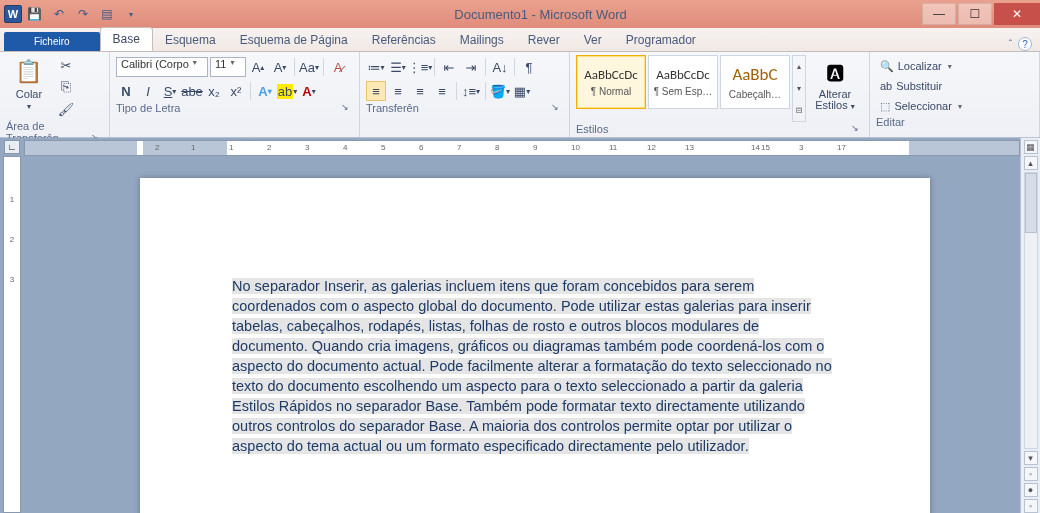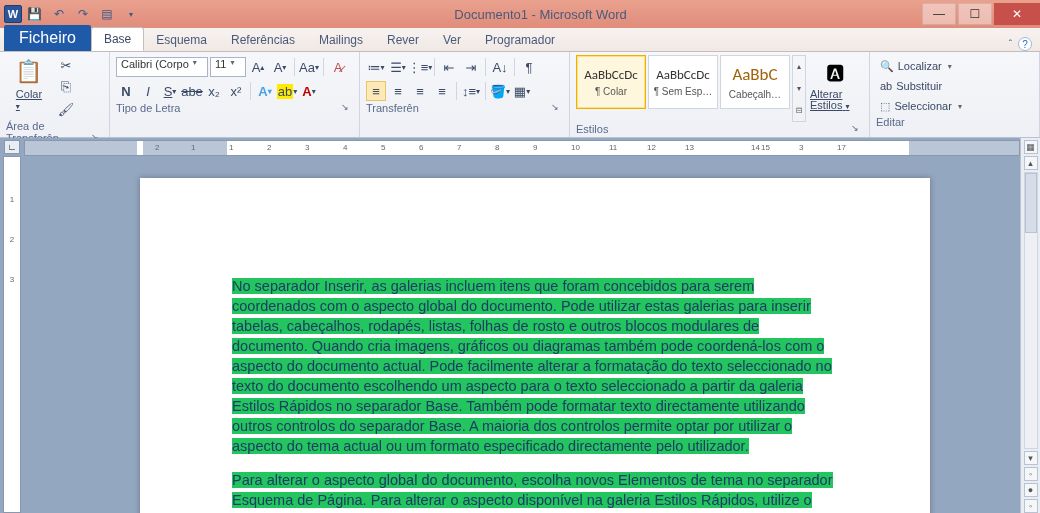--- a/index.html
+++ b/index.html
@@ -11,36 +11,36 @@
 .qat .wicon { width: 18px; height: 18px; background:#2b579a; color:#fff; font-weight:bold; font-size:11px; display:flex; align-items:center; justify-content:center; border:1px solid #1e3e6e; border-radius:2px;}
 .qat .qbtn { width:22px; height:20px; display:flex; align-items:center; justify-content:center; color:#3c5a8a; cursor:pointer; }
 .title-text { position:absolute; left:0; right:0; text-align:center; color:#4a5a7a; font-size:13px; pointer-events:none;padding-left:41px;}
 .winbtns { margin-left:auto; display:flex; }
 .winbtns div { width:34px; height:22px; display:flex; align-items:center; justify-content:center; font-size:12px; }
 .winbtns .min,.winbtns .max{ background:rgba(255,255,255,0.4); color:#333; border:1px solid rgba(0,0,0,0.1); margin-right:2px;}
 .winbtns .close{ background:#c8504b; color:#fff; width:46px;}
 
 
 .tabstrip { height:24px; background:linear-gradient(#f7f3f1,#f0e8e4); border-bottom:1px solid #c6bdb9; display:flex; align-items:flex-end; padding-left:4px; position:relative;}
-.tab-file { background:#1e5aa8; color:#fff; padding:4px 15px; font-size:16px; border-radius:2px 2px 0 0; cursor:pointer;}
+.tab-file { background:#1e5aa8; color:#fff; padding:4px 30px; font-size:10px; border-radius:2px 2px 0 0; cursor:pointer;}
 .tab { padding:4px 12px; color:#4a5a7a; cursor:pointer; font-size:12px;}
 .tab.active { background:#fff; border:1px solid #c6bdb9; border-bottom:1px solid #fff; border-radius:3px 3px 0 0; color:#3b4a66; }
 .help-row { margin-left:auto; display:flex; gap:6px; padding-right:8px; align-items:center; color:#4a5a7a;}
 .help-row span{ cursor:pointer; }
 
 
 .ribbon { height:86px; background:linear-gradient(#f6f7fa,#eef0f5); border-bottom:1px solid #b9c2d0; display:flex; }
 .group { border-right:1px solid #cfd6e1; padding:3px 6px 2px 6px; display:flex; flex-direction:column; position:relative;}
 .group-body { flex:1; display:flex; align-items:flex-start; gap:4px;}
 .group-label { text-align:left; font-size:11px; color:#5a6a8a; padding-top:1px; position:relative;}
 .group-label .launcher { position:absolute; right:0; bottom:0; width:12px; height:12px; font-size:9px; color:#5a6a8a; cursor:pointer;}
 
 .bigbtn { display:flex; flex-direction:column; align-items:center; width:46px; cursor:pointer; gap:2px; padding-top:2px;}
 .bigbtn .ic { width:30px; height:30px; display:flex; align-items:center; justify-content:center; font-size:22px;}
-.bigbtn .lbl { font-size:11px; color:#3b4a66; text-align:left; line-height:11px;text-decoration:underline;}
+.bigbtn .lbl { font-size:11px; color:#3b4a66; text-align:center; line-height:11px;}
 .smallcol { display:flex; flex-direction:column; gap:2px; }
 .smallbtn { width:20px; height:20px; display:flex; align-items:center; justify-content:center; cursor:pointer; color:#3b4a66; font-size:13px;}
 
 .font-row1 { display:flex; gap:2px; align-items:center;}
 .combo { height:20px; border:1px solid #a9b4c6; background:#fff; display:flex; align-items:flex-start; padding:0 4px; font-size:11px; color:#333; cursor:pointer;}
 .combo .dd { margin-left:4px; font-size:8px; color:#666;}
 .ic20 { width:20px; height:20px; display:flex; align-items:center; justify-content:center; cursor:pointer; font-size:13px; color:#3b4a66;}
 .sep { width:1px; height:18px; background:#cfd6e1; margin:0 2px;}
 
 .font-rows{ display:flex; flex-direction:column; gap:4px; padding-top:2px;}
@@ -71,21 +71,21 @@
 
 .center-col{ flex:1; display:flex; flex-direction:column; min-width:0;}
 .hruler-row{ height:18px; display:flex; background:#94a7c0;}
 .hruler{ height:16px; background:#fff; border:1px solid #8a98ad; margin-top:2px; position:relative; flex:1; overflow:hidden; font-size:8px; color:#666;}
 .hruler .dark{ position:absolute; top:0; bottom:0; background:#b9c6d8;}
 .hruler .tick{ position:absolute; top:2px; font-size:8px;}
 
 .docview{ flex:1; overflow:hidden; position:relative;}
 .page{ position:absolute; left:116px; top:22px; width:790px; min-height:1100px; background:#fff; box-shadow:0 0 6px rgba(0,0,0,0.3); padding:98px 92px 40px 92px;}
 .page p{ font-family: Calibri, sans-serif; font-size:14.5px; color:#1f3b66; line-height:20px; margin-bottom:14px;}
-.page p .sel{ background:#22c55e;}
+.page p .sel{ background:#e5e5e5;}
 
 .right-col{ width:20px; background:#e9edf4; border-left:1px solid #b9c2d0; display:flex; flex-direction:column; align-items:center; gap:2px; padding-top:2px;}
 .right-col .sb{ width:14px; height:14px; background:#f4f6fa; border:1px solid #b9c2d0; font-size:9px; display:flex; align-items:center; justify-content:center; cursor:pointer; color:#555;}
 .right-col .track{ flex:1; width:14px; background:#eef0f5; border:1px solid #cfd6e1; position:relative;}
 .right-col .thumb{ position:absolute; left:0; right:0; top:0; height:60px; background:#d7dde8; border:1px solid #b9c2d0;}
 </style>
 </head>
 <body>
 
 <div class="titlebar">
@@ -102,20 +102,21 @@
     <div class="min">—</div>
     <div class="max">☐</div>
     <div class="close">✕</div>
   </div>
 </div>
 
 <div class="tabstrip">
   <div class="tab-file">Ficheiro</div>
   <div class="tab active">Base</div>
   <div class="tab">Esquema</div>
+  <div class="tab">Esquema de Página</div>
   <div class="tab">Referências</div>
   <div class="tab">Mailings</div>
   <div class="tab">Rever</div>
   <div class="tab">Ver</div>
   <div class="tab">Programador</div>
   <div class="help-row">
     <span style="font-size:10px;">ˆ</span>
     <span style="color:#2a6bc4; background:#fff; border:1px solid #9fb8dd; border-radius:50%; width:14px; height:14px; display:inline-flex; align-items:center; justify-content:center; font-size:10px;">?</span>
   </div>
 </div>
@@ -222,21 +223,21 @@
       <span>Transferên</span>
       <span class="launcher">↘</span>
     </div>
   </div>
 
   <div class="group" style="width:300px;">
     <div class="group-body" style="align-items:stretch;">
       <div class="style-gallery">
         <div class="stylebox sel">
           <div class="prev" style="font-size:13px;">AaBbCcDc</div>
-          <div class="nm">¶ Colar</div>
+          <div class="nm">¶ Normal</div>
         </div>
         <div class="stylebox">
           <div class="prev" style="font-size:13px;">AaBbCcDc</div>
           <div class="nm">¶ Sem Esp…</div>
         </div>
         <div class="stylebox">
           <div class="prev" style="font-size:17px; color:#a16207;">AaBbC</div>
           <div class="nm">Cabeçalh…</div>
         </div>
         <div class="gallery-arrows">
@@ -310,21 +311,20 @@
           <span class="tick" style="left: 660px;">13</span>
           <span class="tick" style="left: 726px;">14</span>
           <span class="tick" style="left: 736px;">15</span>
           <span class="tick" style="left: 774px;">3</span>
           <span class="tick" style="left: 812px;">17</span>
         </div>
     </div>
     <div class="docview">
       <div class="page">
         <p><span class="sel">No separador Inserir, as galerias incluem itens que foram concebidos para serem coordenados com o aspecto global do documento. Pode utilizar estas galerias para inserir tabelas, cabeçalhos, rodapés, listas, folhas de rosto e outros blocos modulares de documento. Quando cria imagens, gráficos ou diagramas também pode coordená-los com o aspecto do documento actual. Pode facilmente alterar a formatação do texto seleccionado no texto do documento escolhendo um aspecto para o texto seleccionado a partir da galeria Estilos Rápidos no separador Base. Também pode formatar texto directamente utilizando outros controlos do separador Base. A maioria dos controlos permite optar por utilizar o aspecto do tema actual ou um formato especificado directamente pelo utilizador.</span></p>
-        <p><span class="sel">Para alterar o aspecto global do documento, escolha novos Elementos de tema no separador Esquema de Página. Para alterar o aspecto disponível na galeria Estilos Rápidos, utilize o</span></p>
       </div>
     </div>
   </div>
 
   <div class="right-col">
     <div class="sb">▦</div>
     <div class="sb">▴</div>
     <div class="track">
         <div class="thumb"></div>
       </div>

